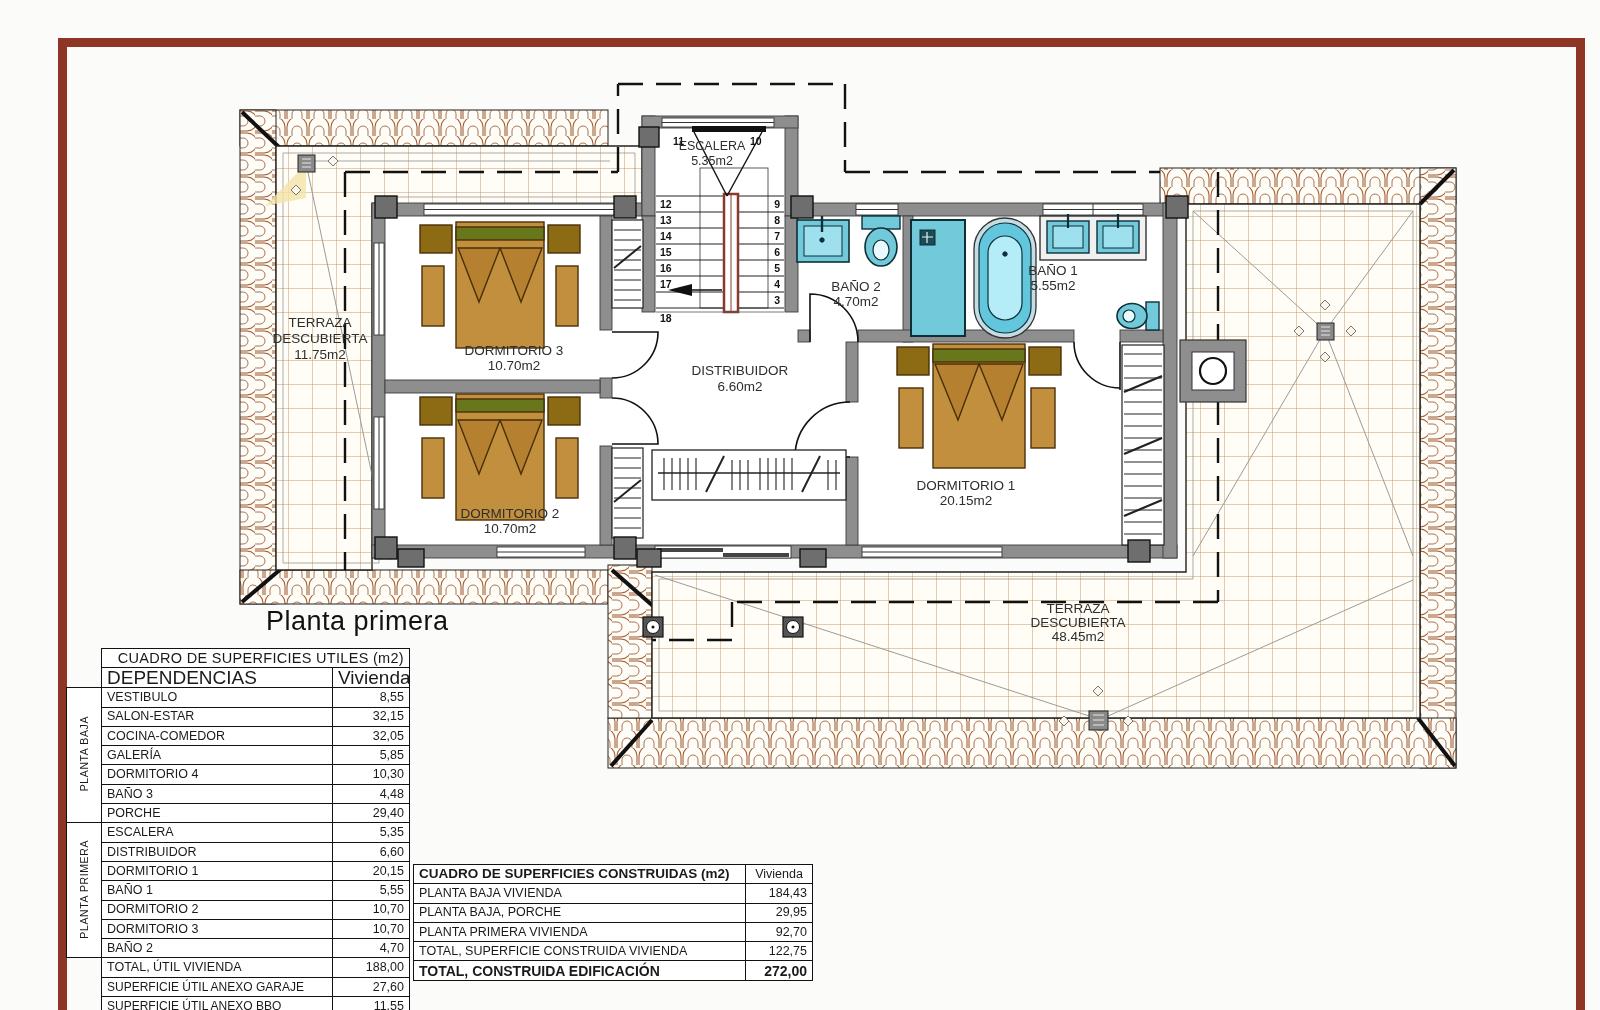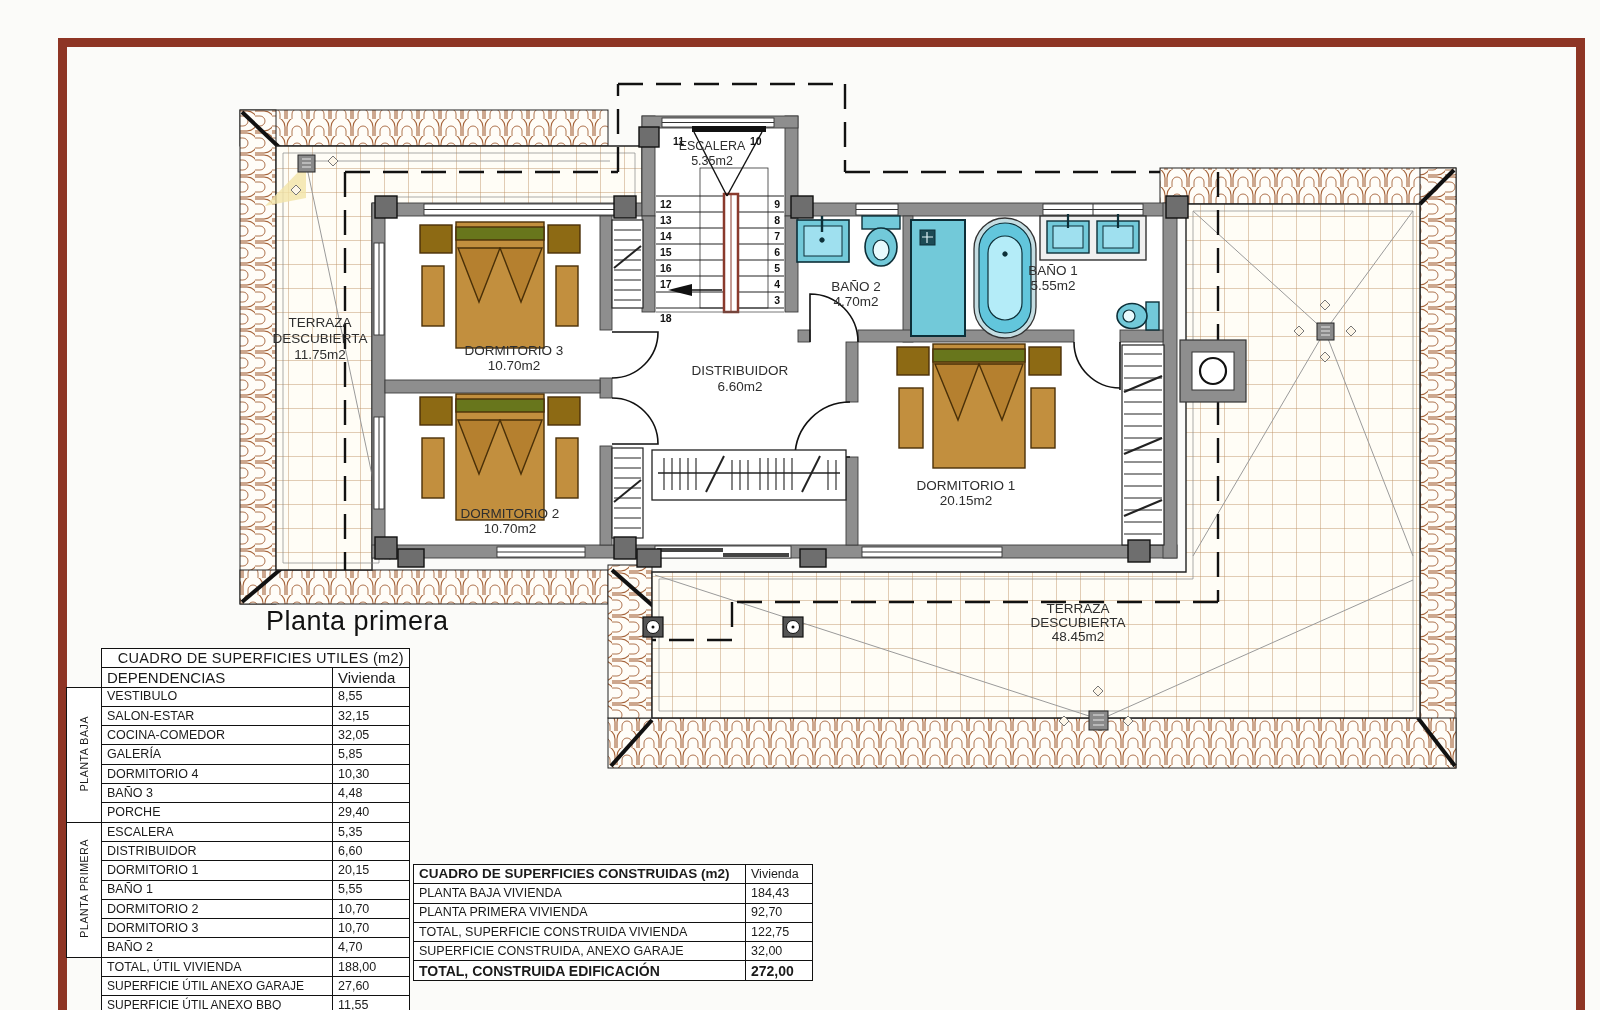--- a/index.html
+++ b/index.html
@@ -15,23 +15,23 @@
   .plan-title{
     position:absolute;left:266px;top:606px;font-size:27px;color:#111;letter-spacing:.5px;
   }
   table{border-collapse:collapse;table-layout:fixed;position:absolute;background:transparent}
   td{padding:0 5px;font-size:12.5px;height:18.3px;line-height:1;border:1.4px solid #111;
      white-space:nowrap;overflow:hidden;background:#fff}
   .t1{left:66px;top:648px;width:343px}
   .t2{left:413px;top:864px;width:399px}
   td.ghost{border:none;background:transparent}
   td.title{font-size:14.5px;text-align:right;letter-spacing:.3px}
-  td.hd{font-size:15px}
-  td.center{text-align:left}
-  td.val{text-align:left}
+  td.hd{font-size:19px}
+  td.center{text-align:center}
+  td.val{text-align:right}
   td.grp{text-align:center;vertical-align:middle;padding:0}
   .vert{writing-mode:vertical-rl;transform:rotate(180deg);font-size:10.5px;letter-spacing:.6px;
         display:inline-block;max-height:125px}
   tr.bold td{font-weight:normal}
   tr.big td{font-weight:bold;font-size:14px}
   .t2 td.title2{font-weight:bold;font-size:13.5px;text-align:left}
 </style>
 </head>
 <body>
 
@@ -501,29 +501,29 @@
   <tbody>
       <tr style="height:15px">
         <td class="title2">CUADRO DE SUPERFICIES CONSTRUIDAS (m2)</td>
       <td class="center">Vivienda</td>
       </tr>
   <tr>
         <td>PLANTA BAJA VIVIENDA</td>
         <td class="val">184,43</td>
       </tr>
   <tr>
+        <td>PLANTA BAJA, PORCHE</td>
+        <td class="val">29,95</td>
+      </tr>
+  <tr>
         <td>PLANTA PRIMERA VIVIENDA</td>
         <td class="val">92,70</td>
       </tr>
   <tr class="bold">
         <td>TOTAL, SUPERFICIE CONSTRUIDA VIVIENDA</td>
         <td class="val">122,75</td>
       </tr>
-  <tr class="bold">
-        <td>SUPERFICIE CONSTRUIDA, ANEXO GARAJE</td>
-        <td class="val">32,00</td>
-      </tr>
   <tr class="big">
         <td>TOTAL, CONSTRUIDA EDIFICACIÓN</td>
         <td class="val">272,00</td>
       </tr>
 </tbody>
   </table>
 
 </body></html>

